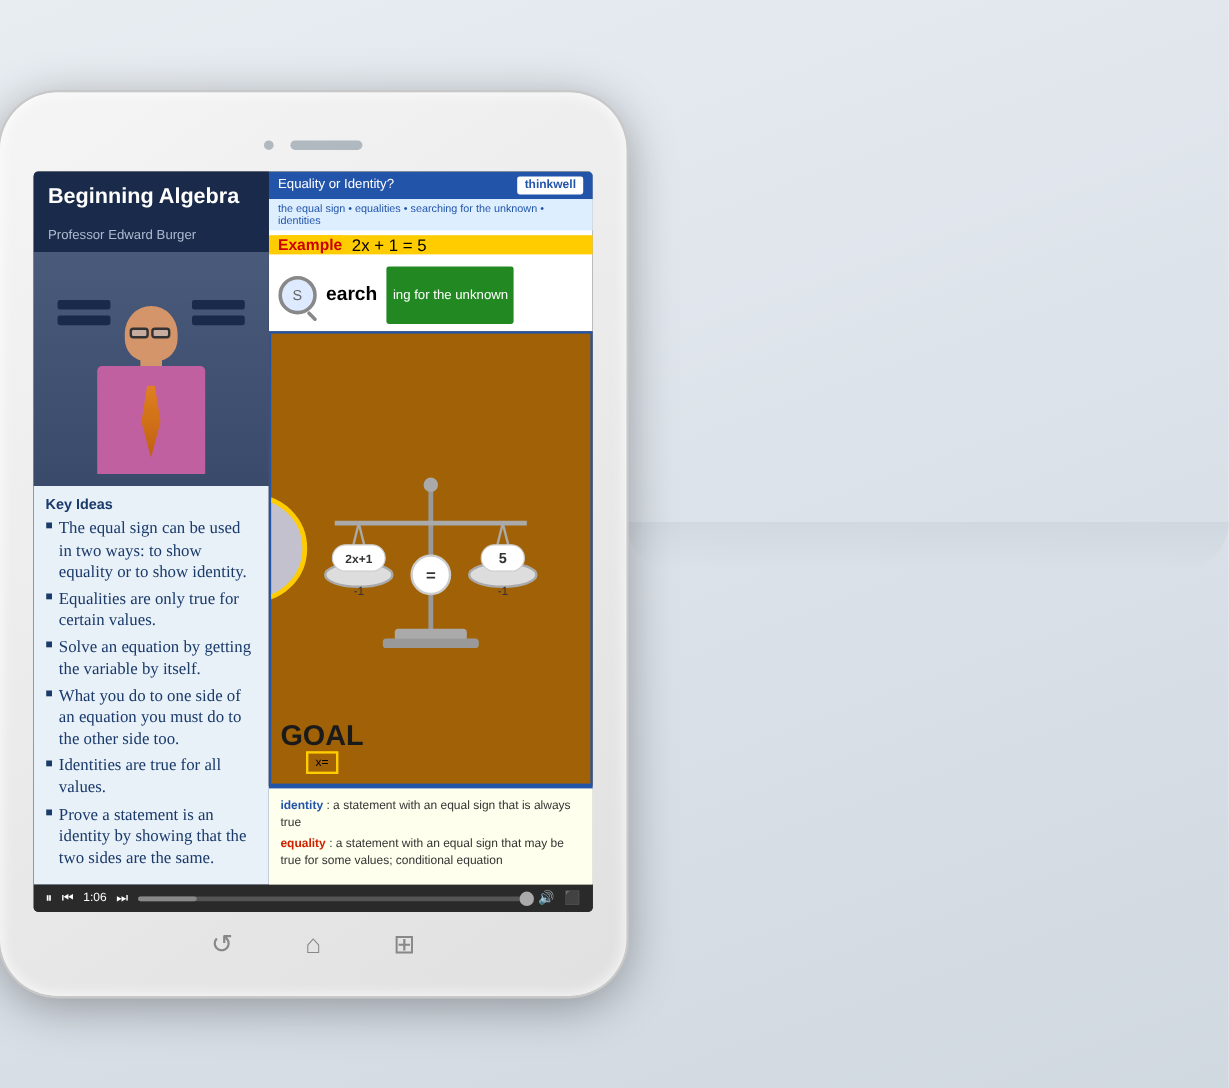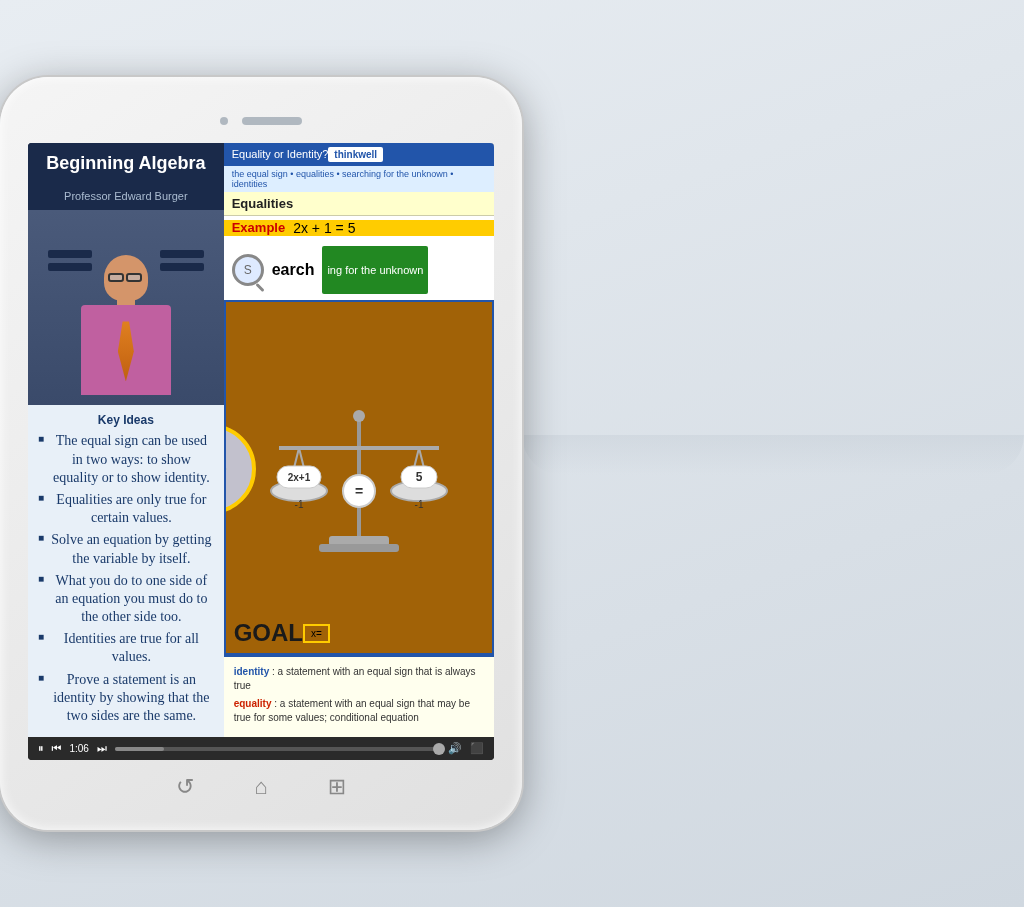--- a/index.html
+++ b/index.html
@@ -56,21 +56,20 @@
       display: flex;
       width: 100%;
     }
 
     
     .left-panel {
       width: 42%;
       background: #2a3a5c;
       position: relative;
       flex-shrink: 0;
-      text-align: center;
     }
 
     .left-header {
       background: #1a2a4a;
       padding: 10px 12px 8px;
     }
     .left-header .title {
       color: #ffffff;
       font-size: 18px;
       font-weight: bold;
@@ -218,20 +217,21 @@
     .right-panel {
       flex: 1;
       background: #ffffff;
       display: flex;
       flex-direction: column;
     }
 
     .right-top-bar {
       background: #2255aa;
       display: flex;
+      justify-content: space-between;
       align-items: center;
       padding: 4px 8px;
     }
     .right-top-title {
       color: #ffffff;
       font-size: 11px;
     }
     .thinkwell-logo {
       background: #ffffff;
       color: #2255aa;
@@ -356,21 +356,21 @@
       border-left: 26px solid #aaaaaa;
       margin-left: 6px;
     }
 
     
     .goal-area {
       position: absolute;
       bottom: 8px;
       left: 8px;
       display: flex;
-      flex-direction: row;
+      flex-direction: column;
       align-items: center;
     }
     .goal-text {
       font-size: 24px;
       font-weight: 900;
       color: #1a1a1a;
       line-height: 1;
     }
     .goal-bracket {
       border: 2px solid #ffcc00;
@@ -546,23 +546,20 @@
         </div>
       </div>
 
       <div class="right-panel">
         <div class="right-top-bar">
           <span class="right-top-title">Equality or Identity?</span>
           <span class="thinkwell-logo">thinkwell</span>
         </div>
         <div class="breadcrumb-bar">the equal sign  •  equalities  •  searching for the unknown  •  identities</div>
 
-        <div class="equalities-section">
-          <div class="equalities-title">Equalities</div>
-        </div>
 
         <div class="example-bar">
           <span class="example-label">Example</span>
           <span class="example-equation">2x + 1 = 5</span>
         </div>
 
         <div class="search-bar-area">
           <div class="magnify-circle">
             <span style="font-size:12px;color:#666;">S</span>
             <div class="magnify-handle"></div>

